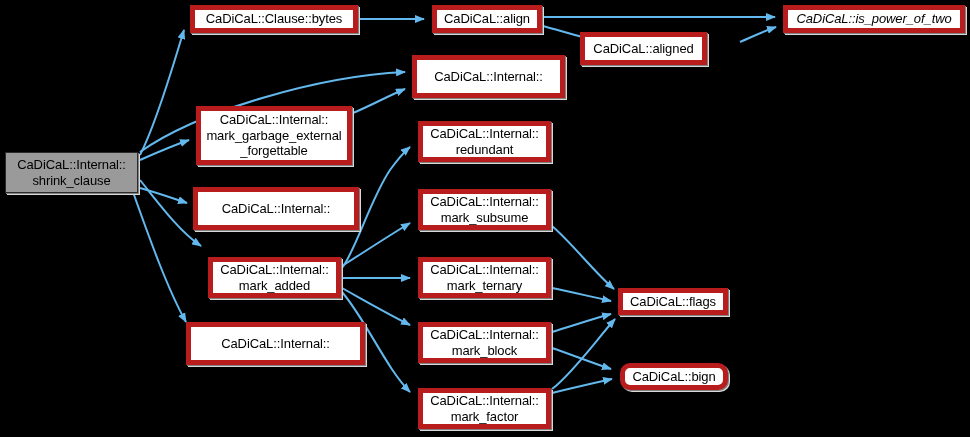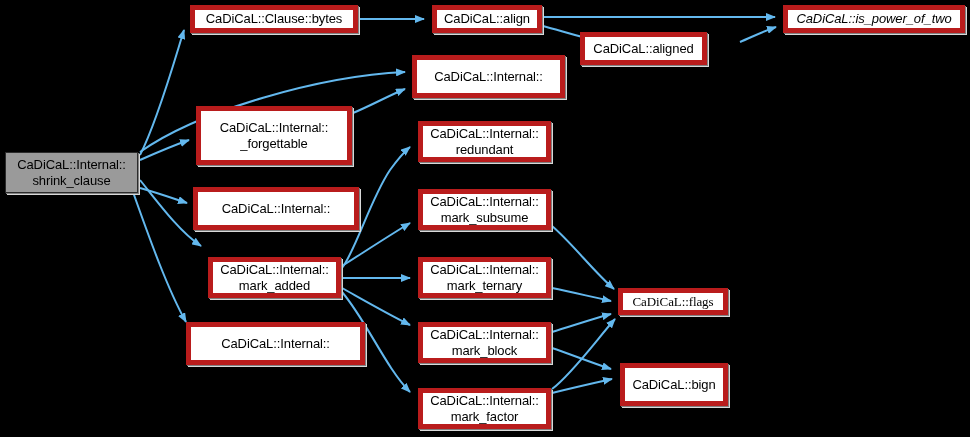--- a/index.html
+++ b/index.html
@@ -73,20 +73,21 @@
   <div id="node-layer">
       <div class="node current" style="left: 5px; top: 152px; width: 133px; height: 41px;">
         <span class="ln">CaDiCaL::Internal::</span>
         <span class="ln">shrink_clause</span>
       </div>
       <div class="node" style="left: 190px; top: 5px; width: 168px; height: 28px;">
         <span class="ln">CaDiCaL::Clause::bytes</span>
       </div>
       <div class="node" style="left: 196px; top: 106px; width: 156px; height: 59px;">
         <span class="ln">CaDiCaL::Internal::</span>
+        <span class="ln">mark_garbage_external</span>
         <span class="ln">_forgettable</span>
       </div>
       <div class="node" style="left: 193px; top: 187px; width: 166px; height: 43px;">
         <span class="ln">CaDiCaL::Internal::</span>
       </div>
       <div class="node" style="left: 208px; top: 257px; width: 133px; height: 41px;">
         <span class="ln">CaDiCaL::Internal::</span>
         <span class="ln">mark_added</span>
       </div>
       <div class="node" style="left: 186px; top: 322px; width: 179px; height: 43px;">
@@ -117,20 +118,20 @@
         <span class="ln">mark_ternary</span>
       </div>
       <div class="node" style="left: 418px; top: 322px; width: 133px; height: 41px;">
         <span class="ln">CaDiCaL::Internal::</span>
         <span class="ln">mark_block</span>
       </div>
       <div class="node" style="left: 418px; top: 388px; width: 133px; height: 41px;">
         <span class="ln">CaDiCaL::Internal::</span>
         <span class="ln">mark_factor</span>
       </div>
-      <div class="node" style="left: 618px; top: 288px; width: 110px; height: 27px; font-family: Liberation Serif, serif;">
+      <div class="node" style="left: 618px; top: 288px; width: 110px; height: 27px;">
         <span class="ln">CaDiCaL::flags</span>
       </div>
-      <div class="node" style="left: 620px; top: 363px; width: 108px; height: 43px;">
+      <div class="node" style="left: 620px; top: 363px; width: 108px; height: 27px; border-radius: 10px;">
         <span class="ln">CaDiCaL::bign</span>
       </div>
     </div>
 </div>
 
 </body></html>

